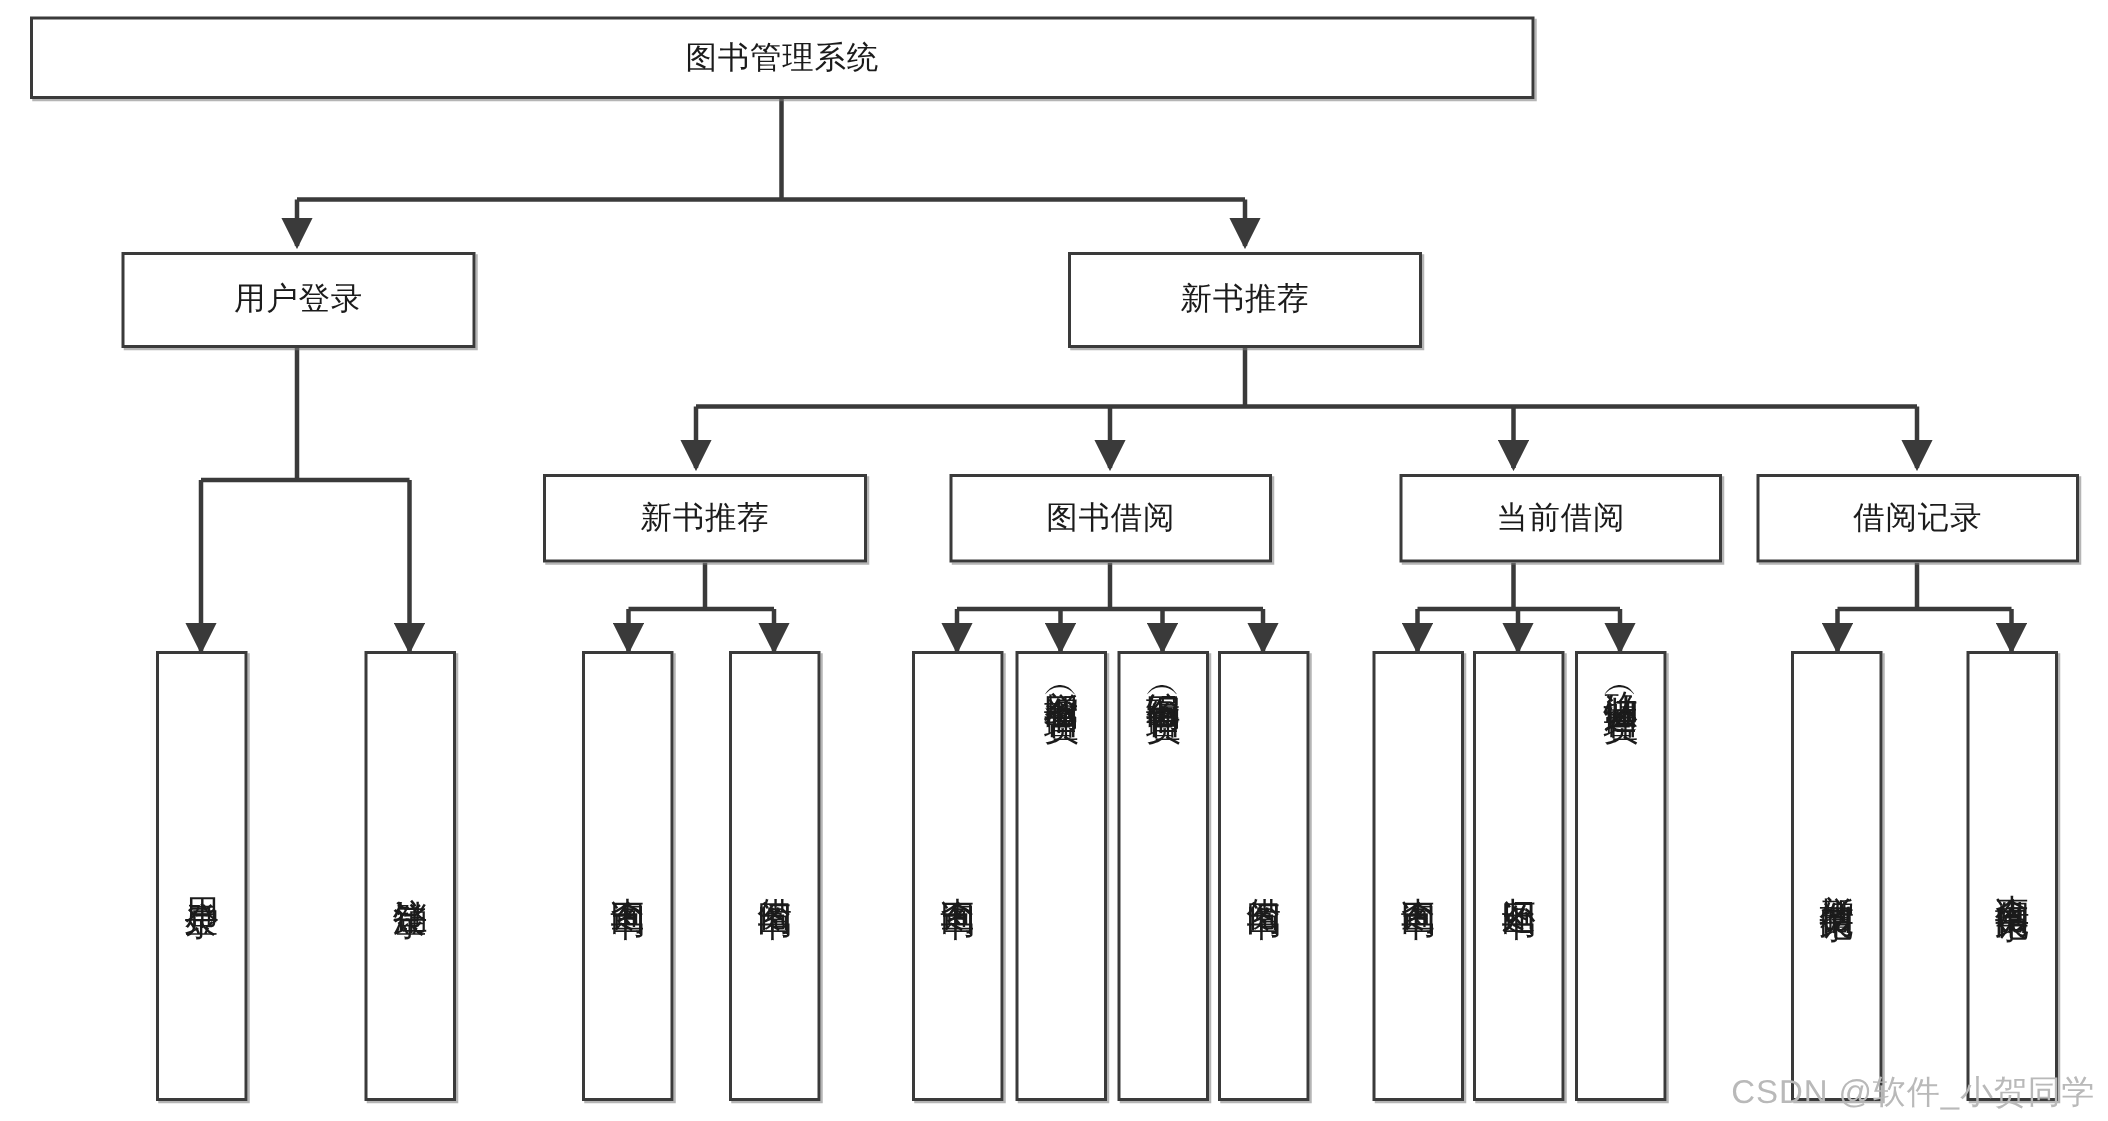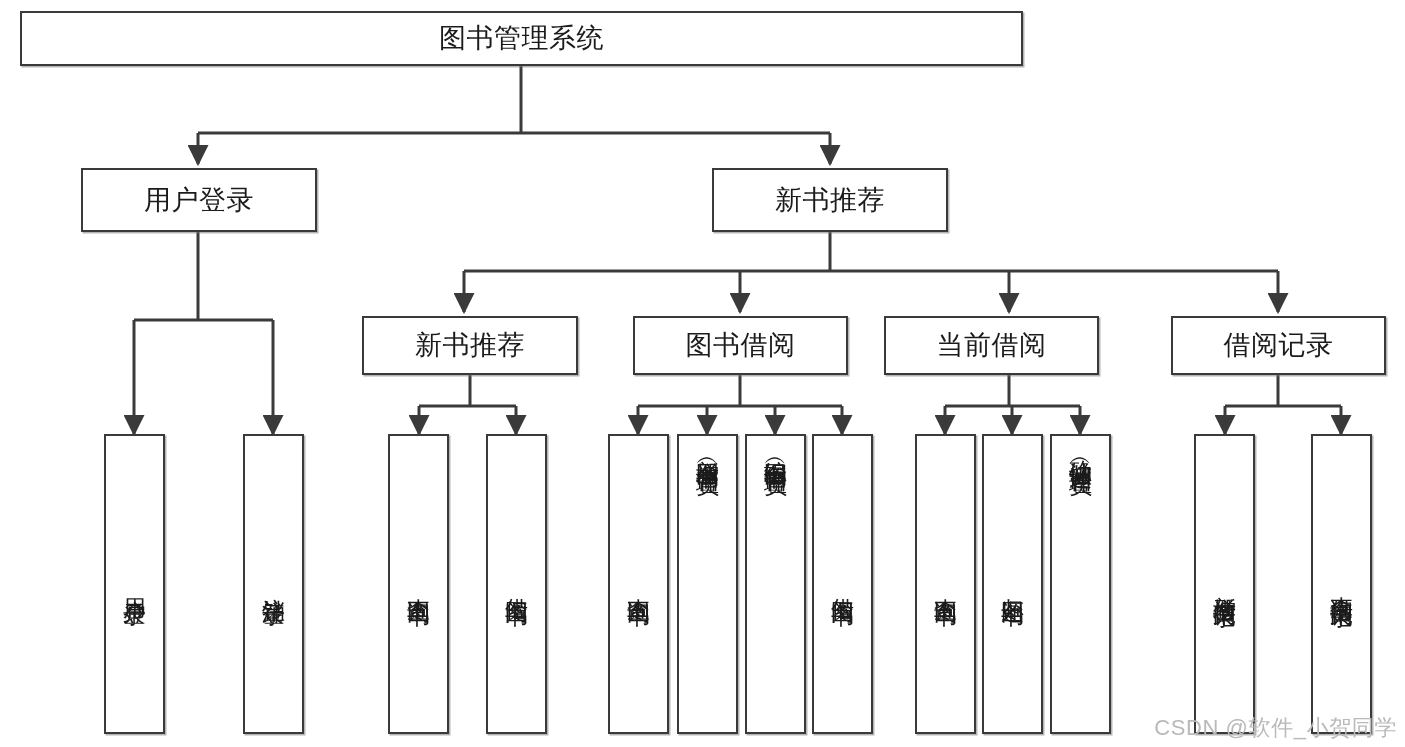--- a/index.html
+++ b/index.html
@@ -32,21 +32,21 @@
     background: #ffffff;
     border: 2px solid #3a3a3a;
     box-shadow: 1.5px 1.5px 0 0 rgba(120,120,120,0.55);
     display: flex;
     align-items: center;
     justify-content: center;
     color: #1b1b1b;
   }
   .node.horizontal .node-label {
     writing-mode: horizontal-tb;
-    font-size: 27px;
+    font-size: 21px;
     letter-spacing: 0.5px;
     line-height: 1.2;
     white-space: nowrap;
   }
   .node.vertical {
     align-items: flex-start;
     justify-content: center;
     padding-top: 6px;
   }
   .node.vertical .node-label {
@@ -137,21 +137,21 @@
   <div class="node horizontal" style="left:712px; top:168px; width:236px; height:64px;">
     <span class="node-label">新书推荐</span>
   </div>
 
   <div class="node horizontal" style="left:633px; top:316px; width:215px; height:59px;">
     <span class="node-label">图书借阅</span>
   </div>
   <div class="node horizontal" style="left:362px; top:316px; width:216px; height:59px;">
     <span class="node-label">新书推荐</span>
   </div>
-  <div class="node horizontal" style="left:884px; top:316px; width:215px; height:59px;">
+  <div class="node horizontal" style="left:933px; top:316px; width:215px; height:59px;">
     <span class="node-label">当前借阅</span>
   </div>
   <div class="node horizontal" style="left:1171px; top:316px; width:215px; height:59px;">
     <span class="node-label">借阅记录</span>
   </div>
 
   <div class="node vertical short-label" style="left:104px; top:434px; width:61px; height:300px;">
     <span class="node-label">用户登录</span>
   </div>
   <div class="node vertical short-label" style="left:243px; top:434px; width:61px; height:300px;">

